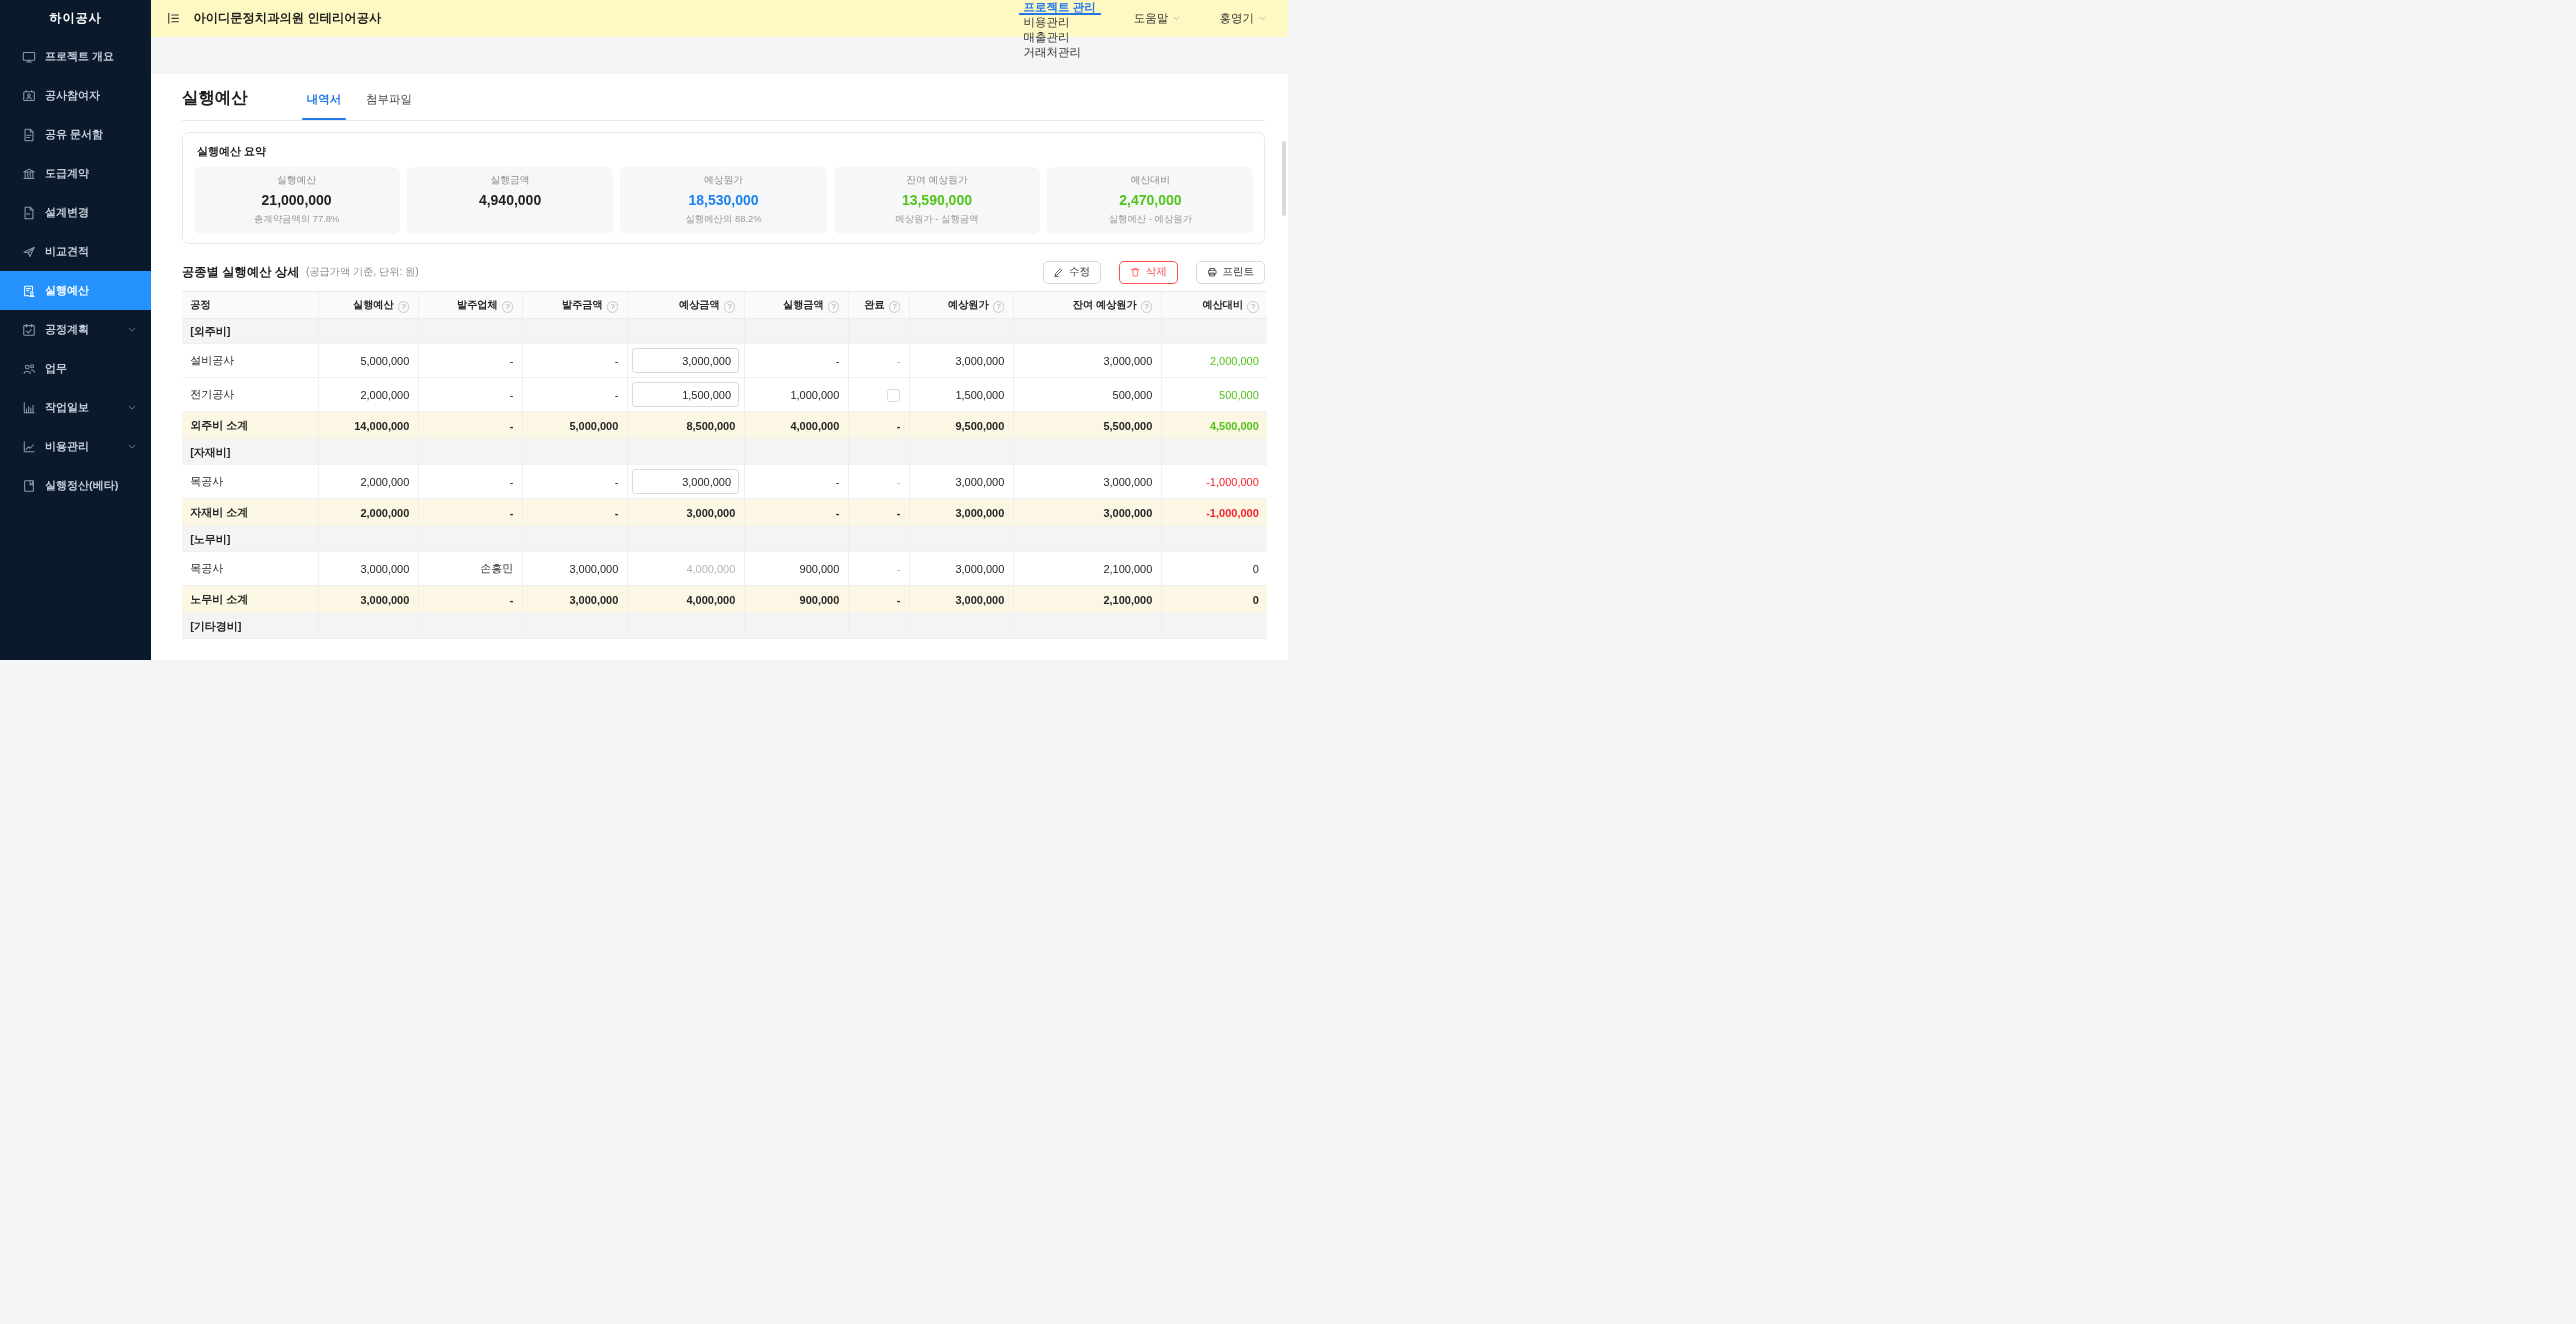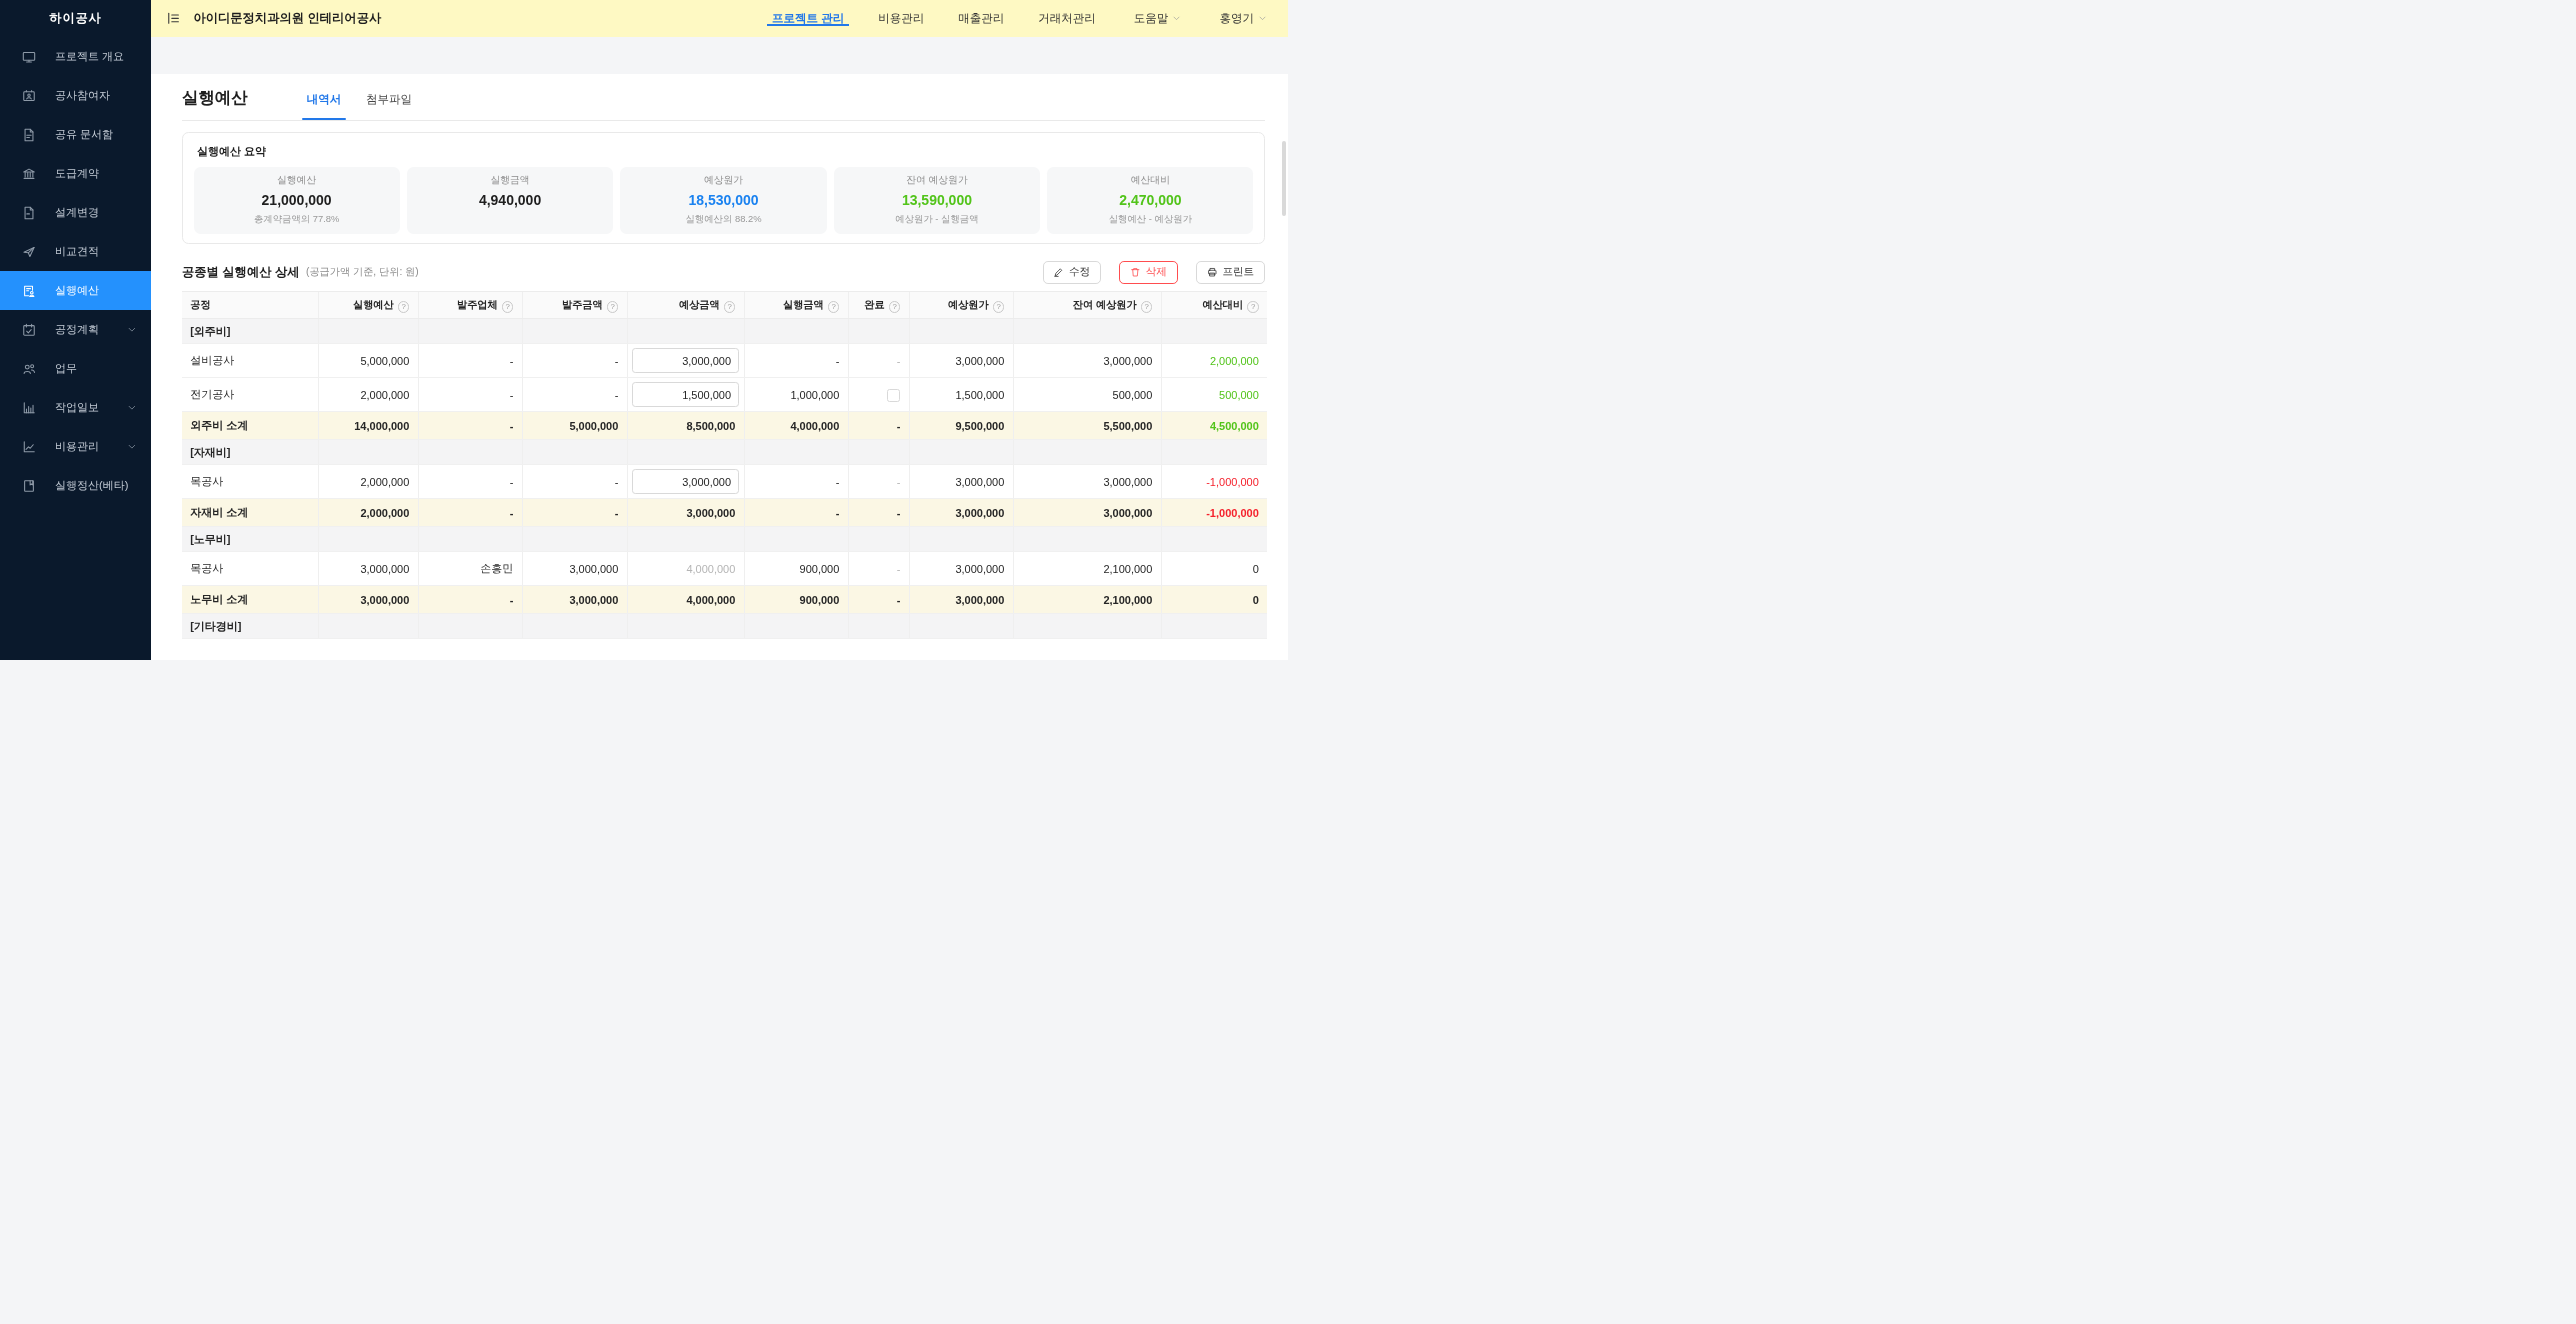--- a/index.html
+++ b/index.html
@@ -8,33 +8,33 @@
     --green:#52c41a; --red:#f5222d; --danger:#ff4d4f;
     --cream:#fbf7e4; --muted:#b5b5b5;
   }
   *{box-sizing:border-box;margin:0;padding:0;}
   html,body{width:1288px;height:660px;overflow:hidden;}
   body{font-family:"Liberation Sans","DejaVu Sans",sans-serif;display:flex;background:#f4f5f7;color:#262626;}
 
   
   .sidebar{width:151px;min-width:151px;height:100%;background:var(--sidebar-bg);color:#c4ccd6;position:relative;}
   .sb-title{height:37px;line-height:37px;text-align:center;color:#fff;font-size:12.3px;font-weight:bold;letter-spacing:0.8px;}
-  .sb-item{height:39px;display:flex;align-items:center;gap:19px;padding-left:22px;font-size:11px;cursor:pointer;position:relative;}
+  .sb-item{height:39px;display:flex;align-items:center;gap:9px;padding-left:22px;font-size:11px;cursor:pointer;position:relative;font-weight:bold;}
   .sb-item .icon{width:14px;height:14px;color:#8e9aa8;flex:none;}
   .sb-item.active{background:var(--sidebar-active);color:#fff;}
   .sb-item.active .icon{color:#fff;}
   .sb-chev{position:absolute;right:14.7px;width:9.8px!important;height:9.8px!important;color:#8e9aa8;}
   .icon svg{display:block;width:100%;height:100%;}
 
   
   .main{flex:1;display:flex;flex-direction:column;min-width:0;position:relative;}
   .topbar{height:37px;background:#fef9c3;display:flex;align-items:center;padding:0 21px 0 14.7px;flex:none;}
   .fold{width:14.7px;height:14.7px;color:#3a3a3a;margin-right:13px;cursor:pointer;}
   .proj-title{font-size:12.3px;font-weight:bold;color:#1f1f1f;white-space:nowrap;}
-  .topnav{margin-left:auto;display:flex;align-items:center;height:100%;}
+  .topnav{margin-left:auto;display:flex;align-items:flex-start;height:100%;flex-direction:column;}
   .tn-item{font-size:11.5px;color:#333;margin-left:34px;display:flex;align-items:center;position:relative;cursor:pointer;white-space:nowrap;}
   .tn-item.active{color:var(--nav-blue);font-weight:bold;}
   .tn-item.active::after{content:"";position:absolute;left:-4.9px;right:-4.9px;bottom:0;height:2.5px;background:var(--nav-blue);}
   .top-extra{display:flex;align-items:center;height:100%;}
   .drop{margin-left:38px;display:flex;align-items:center;gap:4.1px;font-size:11.5px;color:#333;cursor:pointer;white-space:nowrap;}
   .drop .icon{width:9px;height:9px;color:#9a9a9a;}
 
   
   .content{flex:1;padding-top:37px;min-height:0;}
   .sheet{background:#fff;height:100%;padding:13px 23px 0 31px;overflow:hidden;}

